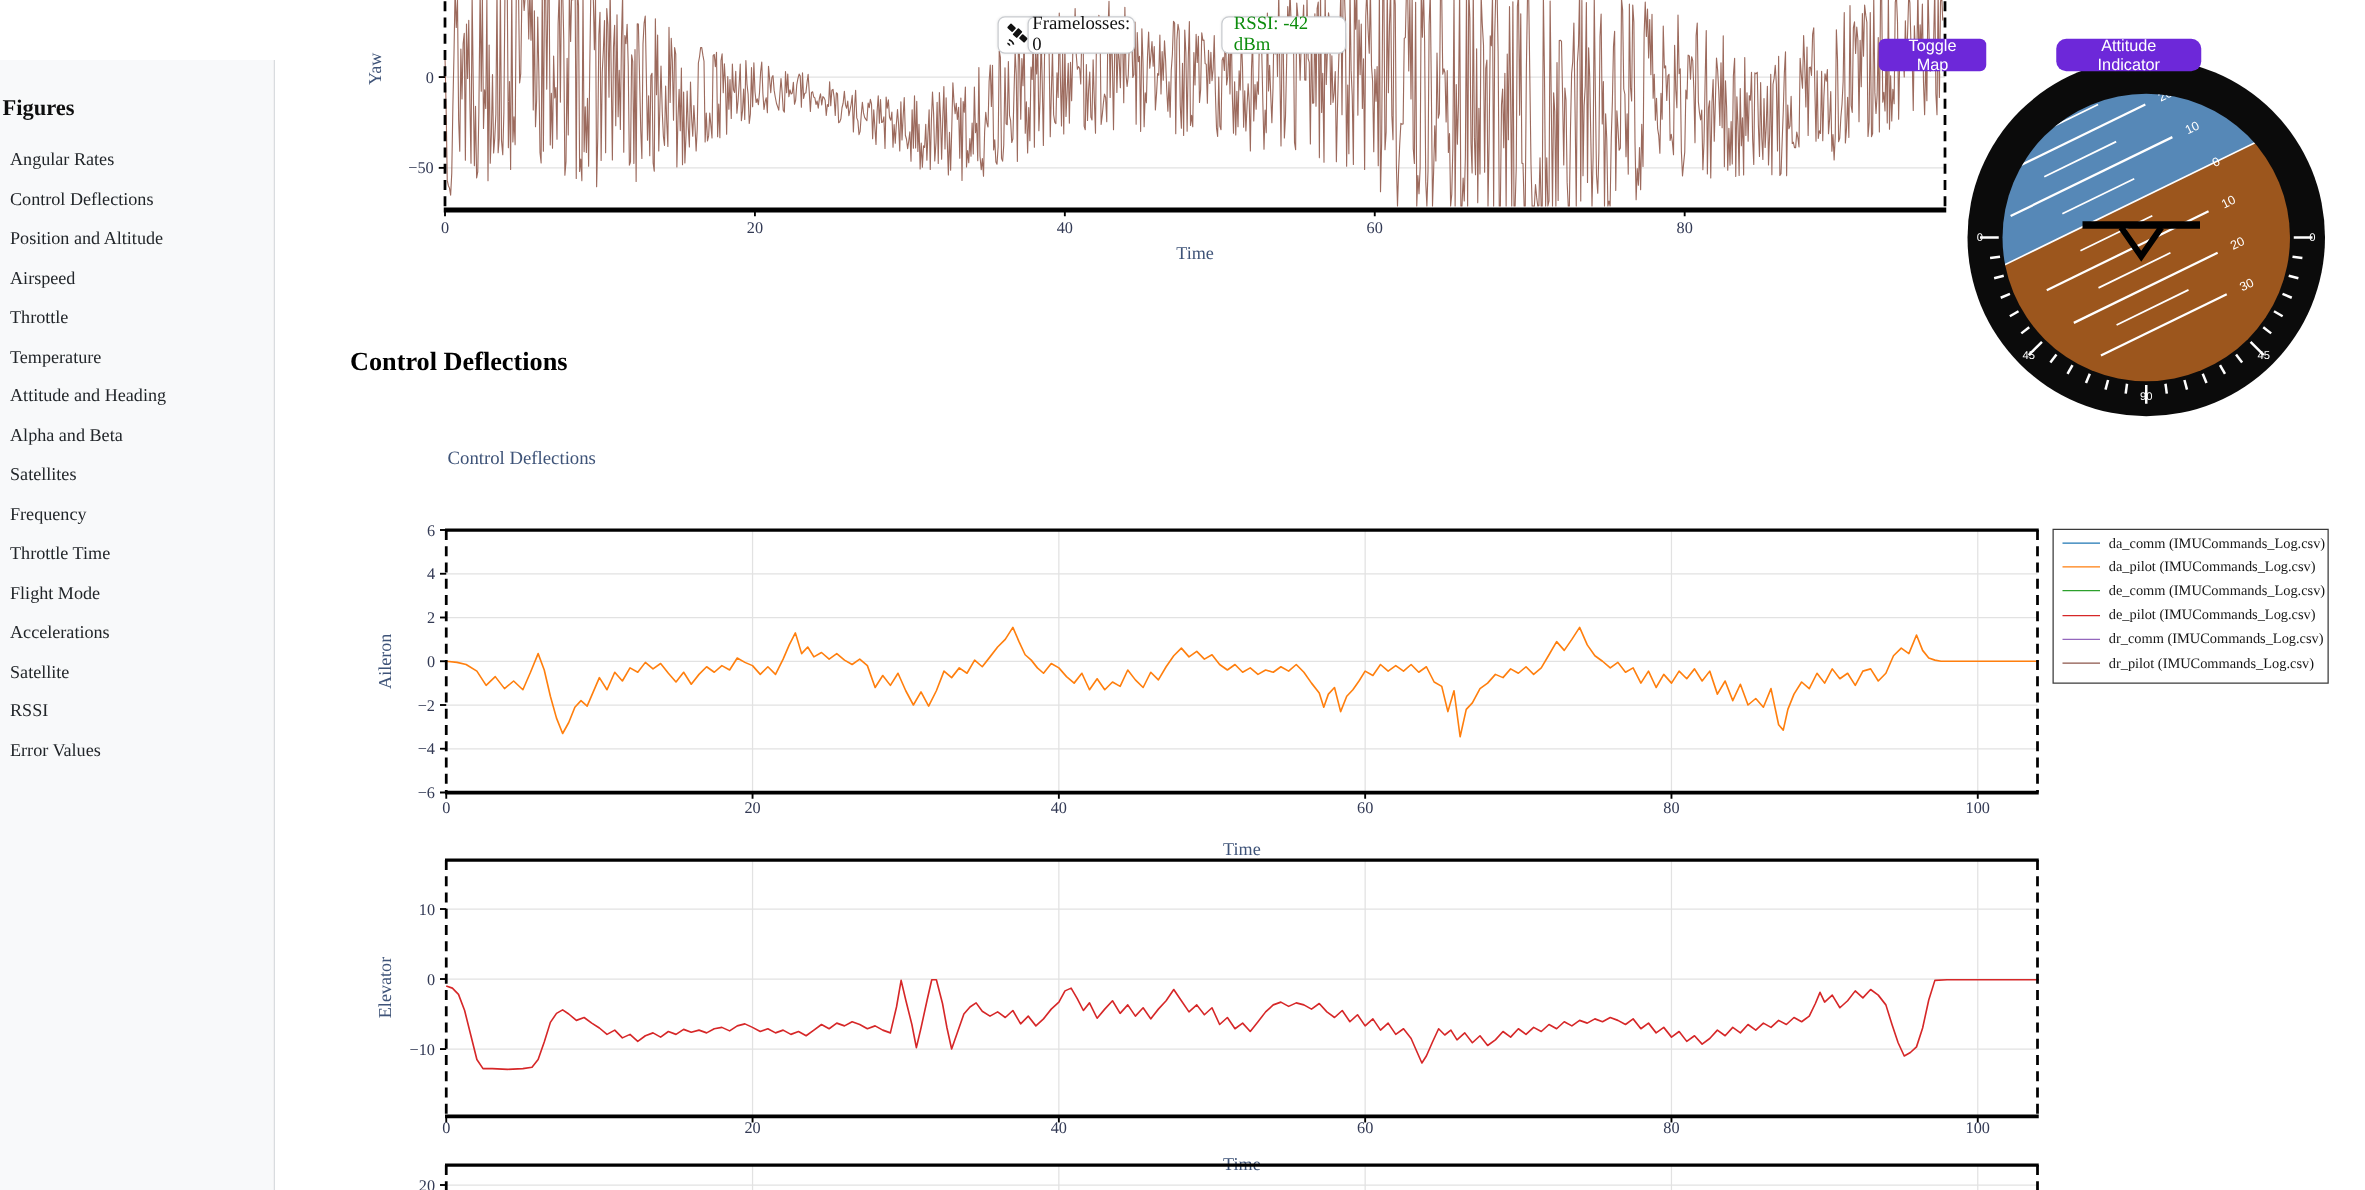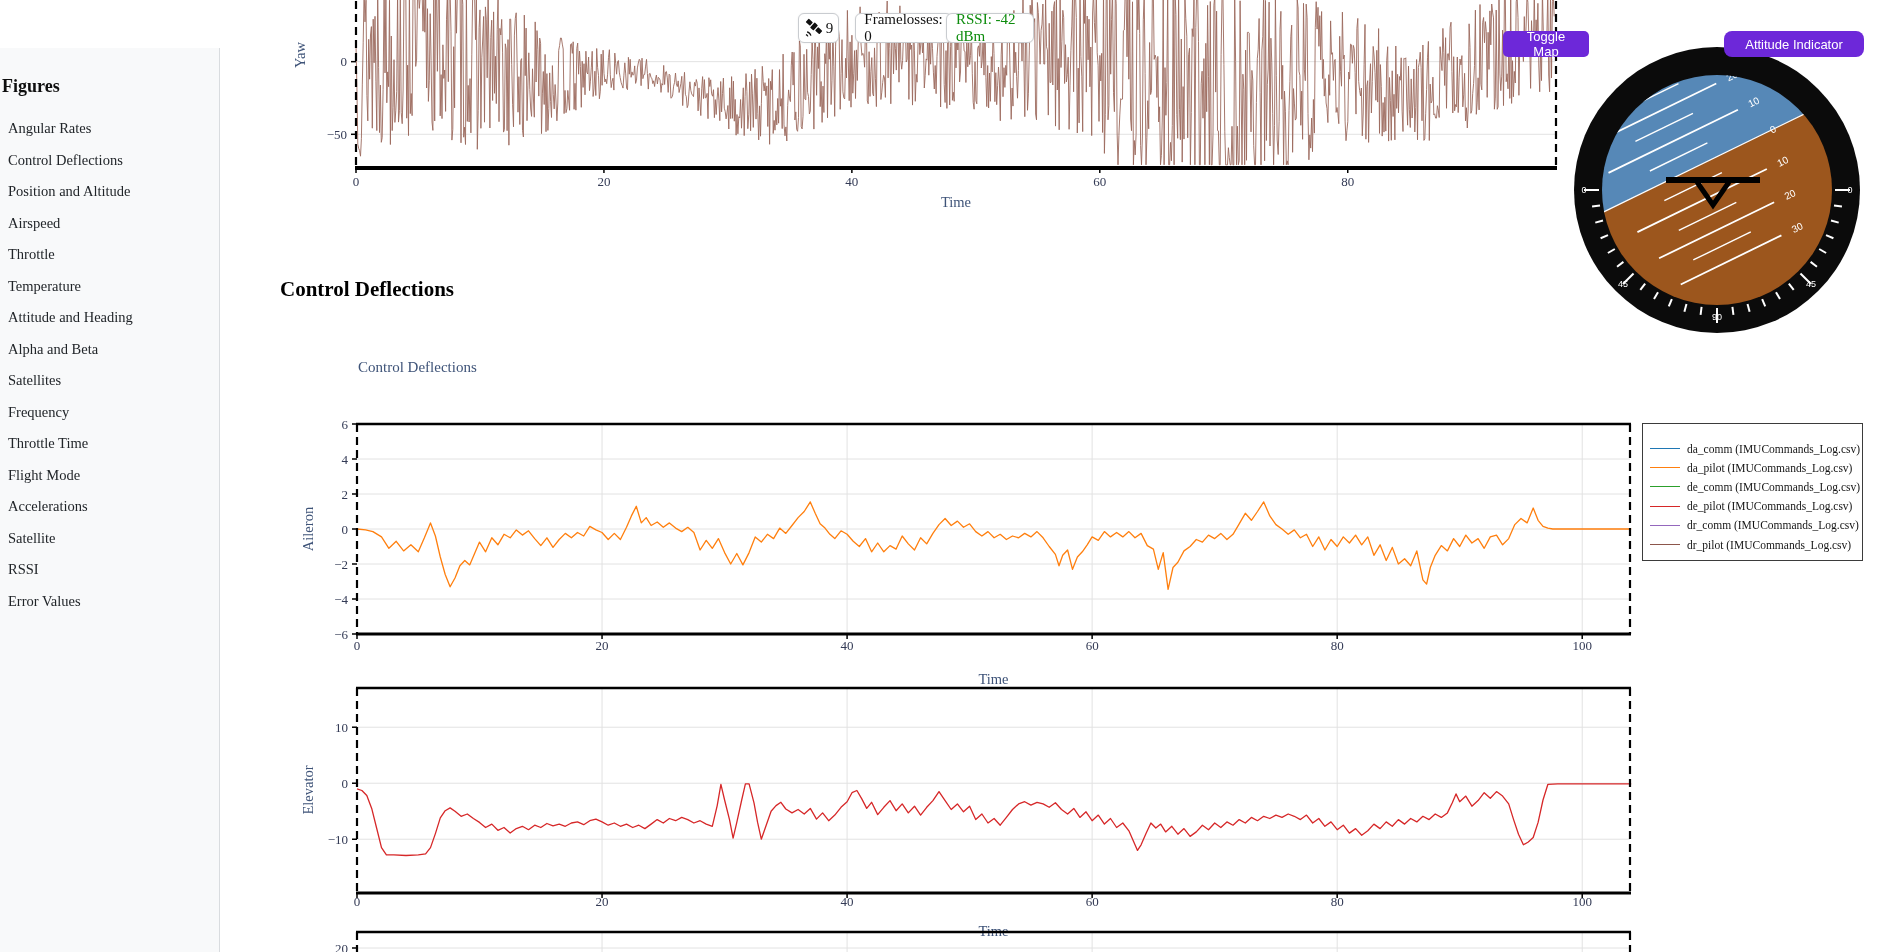--- a/index.html
+++ b/index.html
@@ -25,21 +25,21 @@
        border-radius:5px;font-family:"Liberation Sans",sans-serif;font-size:13px;
        display:flex;align-items:center;justify-content:center;padding:0 12px;cursor:pointer;z-index:30;}
 
   
   .section-heading{position:absolute;left:280px;top:277px;margin:0;font-size:21px;
                    font-weight:bold;color:#000;z-index:5;}
   .chart-title{position:absolute;left:358px;top:359px;font-size:15px;color:#3e5378;z-index:5;}
 
   
   .legend{position:absolute;left:1642px;top:423px;width:221px;border:1.5px solid #3b3b3b;
-          background:#fff;box-sizing:border-box;padding:15px 4px 6px 7px;z-index:15;text-align:center;}
+          background:#fff;box-sizing:border-box;padding:1px 4px 6px 7px;z-index:15;text-align:center;}
   .legend-row{display:flex;align-items:center;height:19.2px;}
   .legend-swatch{width:30px;height:0;border-top:1.7px solid #000;margin-right:7px;flex:0 0 30px;}
   .legend-label{font-size:11.5px;color:#151515;white-space:nowrap;}
 
   #svg-attitude{position:absolute;left:1567px;top:36px;z-index:25;}
   #sat-badge .num{margin-left:2px;}
 </style>
 </head>
 <body>
 
@@ -229,29 +229,29 @@
           <rect x="10" y="6.5" width="6" height="9" rx="1"></rect>
           <rect x="1" y="8" width="7.5" height="6" rx="1"></rect>
           <rect x="17.5" y="8" width="7.5" height="6" rx="1"></rect>
         </g>
         <path d="M4 18 a7 7 0 0 1 5 5" stroke="#111" fill="none" stroke-width="1.6"></path>
         <path d="M2.5 21.5 a3.5 3.5 0 0 1 2.5 2.5" stroke="#111" fill="none" stroke-width="1.6"></path>
       </svg>
     </span>
     <span class="num">9</span>
   </div>
-  <div class="badge" style="left:855px;width:97px">
+  <div class="badge" style="left:822px;width:86px">
     <span>Framelosses: 0</span>
   </div>
-  <div class="badge" id="rssi-badge" style="left: 946px; width: 88px; color: rgb(13, 140, 13);">
+  <div class="badge" id="rssi-badge" style="left: 977px; width: 100px; color: rgb(13, 140, 13);">
     <span>RSSI: -42 dBm</span>
   </div>
 
   <button class="btn" style="left:1503px;width:86px">Toggle Map</button>
-  <button class="btn" style="left:1724px;width:140px;border-radius:8px">Attitude Indicator</button>
+  <button class="btn" style="left:1645px;width:116px;border-radius:8px">Attitude Indicator</button>
 
   <svg id="svg-attitude" width="304" height="304">
       <circle cx="150" cy="154" r="143" fill="#0b0b0b"></circle>
       <defs>
         <clipPath id="aiclip">
           <circle cx="150" cy="154" r="115"></circle>
         </clipPath>
       </defs>
       <g clip-path="url(#aiclip)">
         <g transform="rotate(-26 150 154)">

